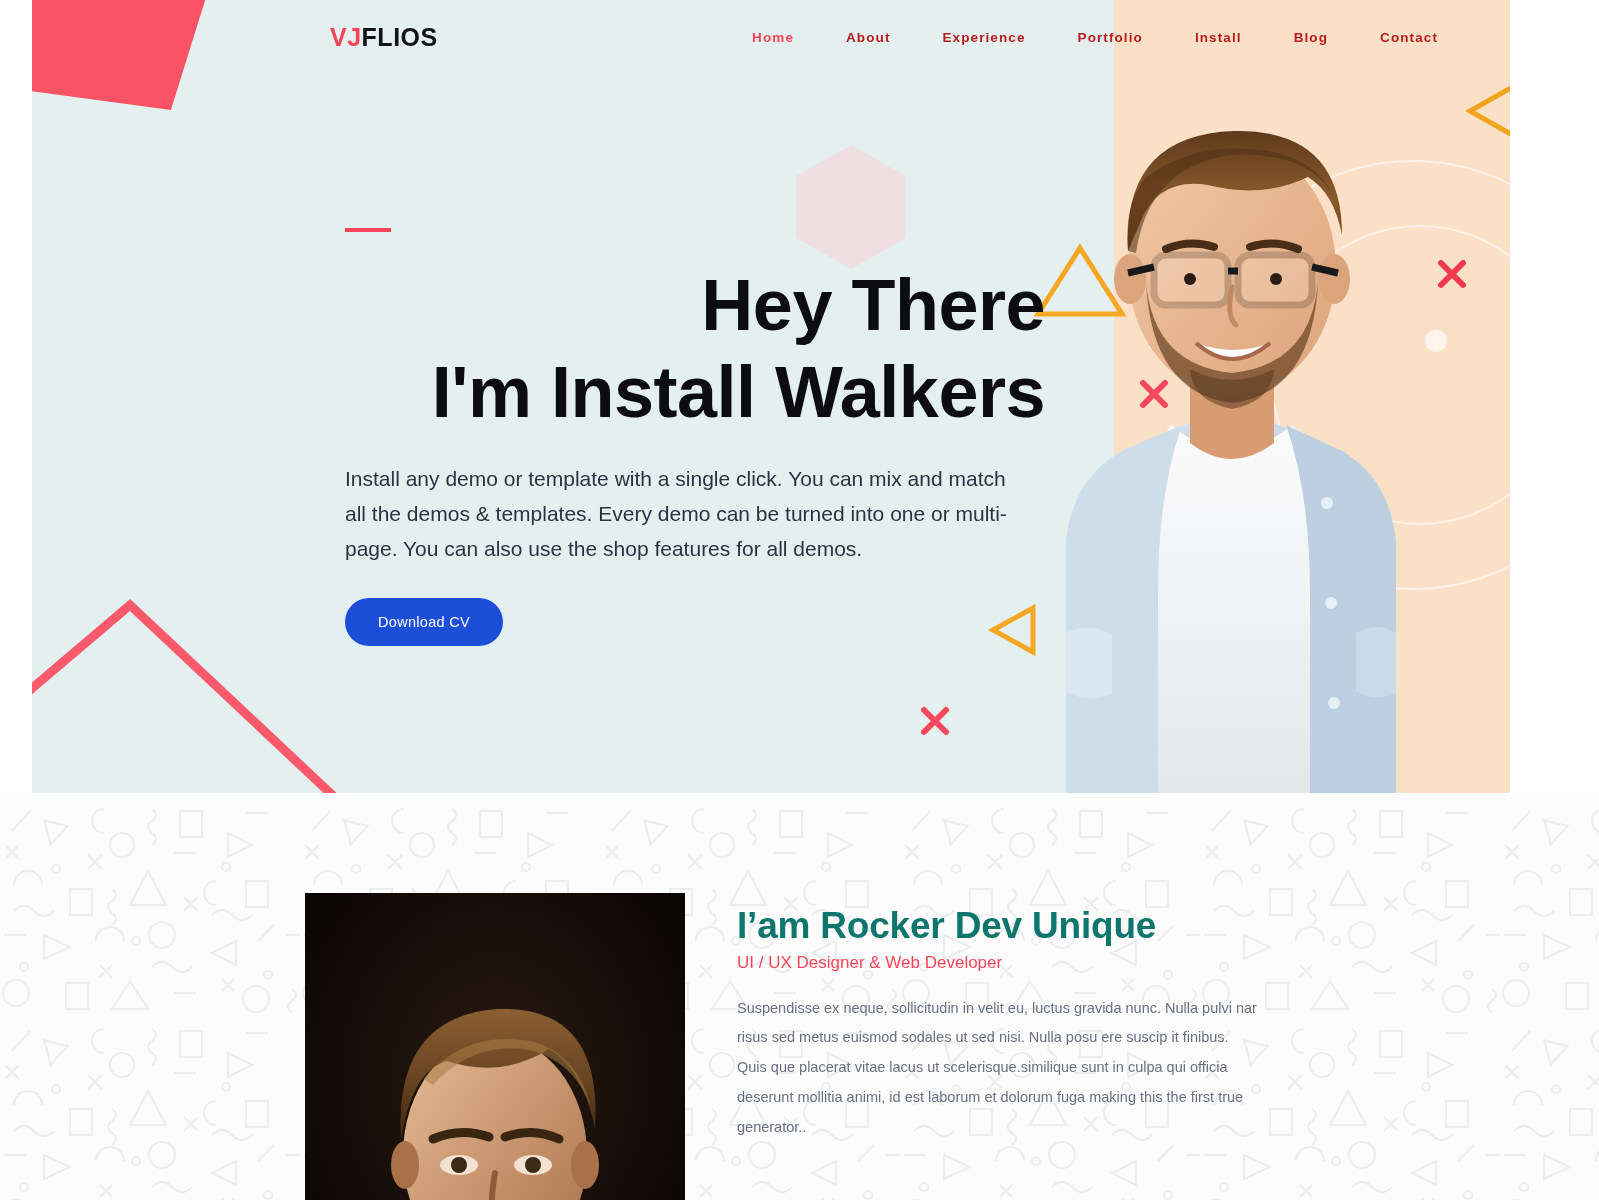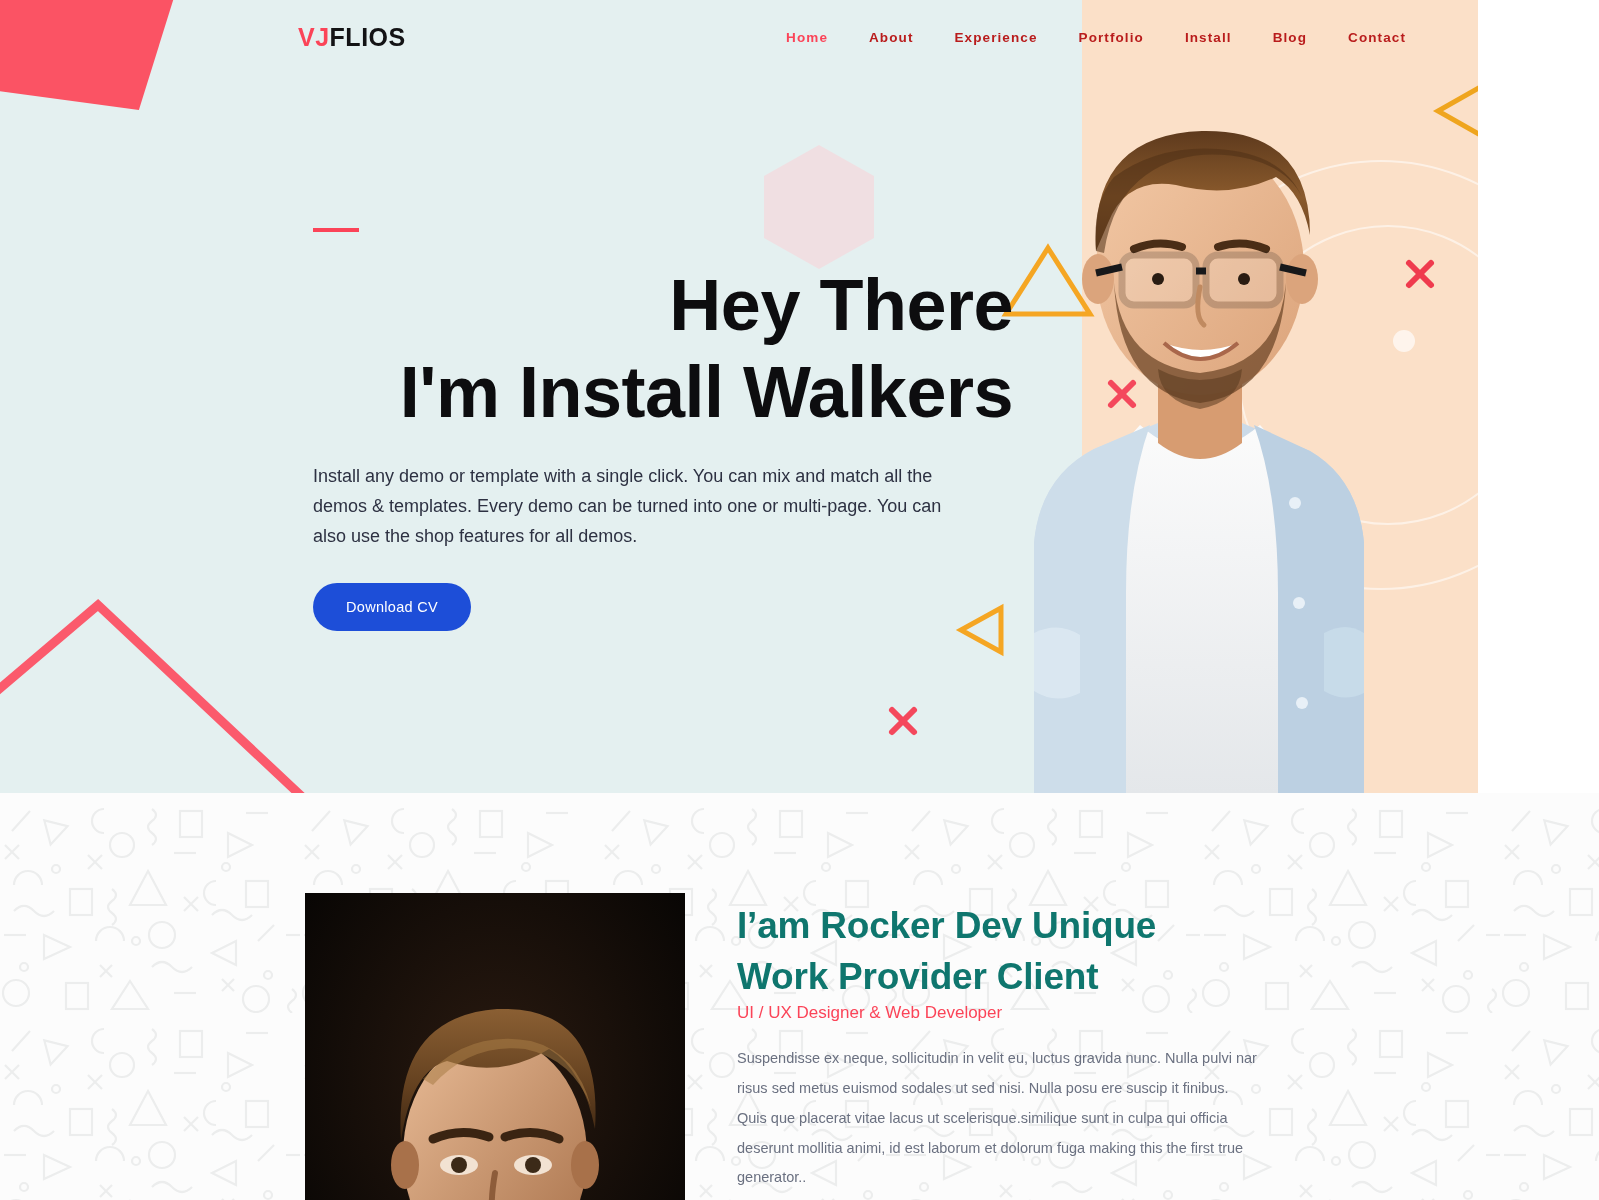--- a/index.html
+++ b/index.html
@@ -10,20 +10,21 @@
     -webkit-font-smoothing:antialiased;
   }
 
   
   .hero {
     position:relative;
     width:1478px;
     height:793px;
     background:#e4f0f0;
     overflow:hidden;
+    margin-left:32px;
   }
   .hero-right-panel {
     position:absolute;
     top:0; right:0;
     width:396px; height:793px;
     background:#fbe0c8;
   }
   
   .arc {
     position:absolute;
@@ -83,21 +84,21 @@
     letter-spacing:.5px;
     white-space:nowrap;
   }
   .logo .logo-accent { color:#fb4458; }
   .logo .logo-rest { color:#131315; }
 
   .nav-links {
     margin-left:auto;
     display:flex;
     align-items:flex-end;
-    gap:1px;
+    gap:12px;
   }
   .nav-link {
     font-size:13.5px;
     font-weight:700;
     letter-spacing:1.1px;
     color:#b91c1c;
     text-decoration:none;
     padding:6px 20px;
     white-space:nowrap;
     cursor:pointer;
@@ -121,21 +122,21 @@
     font-size:72px;
     line-height:1.21;
     font-weight:700;
     color:#0d0d0f;
     letter-spacing:-0.5px;
     white-space:nowrap;
     text-align:right;
   }
   .hero-desc {
     margin-top:26px;
-    font-size:18px;
+    font-size:21px;
     line-height:1.65;
     color:#2d3142;
     max-width:665px;
   }
   .btn-download {
     display:inline-block;
     margin-top:32px;
     background:#1d4ed8;
     color:#ffffff;
     border:none;
@@ -444,21 +445,20 @@
         <path d="M104 300 Q112 400 190 414 Q268 400 276 300 Q266 380 190 392 Q114 380 104 300 Z" fill="#2d1c0f" opacity=".6"></path>
         <path d="M150 356 Q190 372 230 356 Q226 396 190 406 Q154 396 150 356 Z" fill="#241509" opacity=".6"></path>
 
         <path d="M164 372 Q190 382 216 372" stroke="#6d4129" stroke-width="6" fill="none" stroke-linecap="round"></path>
       </svg>
     </div>
 
     <div class="about-text">
       <h2 class="about-title">
         <div>I’am Rocker Dev Unique</div>
-        <div>Work Provider Client</div>
       </h2>
       <div class="about-subtitle">UI / UX Designer &amp; Web Developer</div>
       <p class="about-desc">Suspendisse ex neque, sollicitudin in velit eu, luctus gravida nunc. Nulla pulvi nar risus sed metus euismod sodales ut sed nisi. Nulla posu ere suscip it finibus. Quis que placerat vitae lacus ut scelerisque.similique sunt in culpa qui officia deserunt mollitia animi, id est laborum et dolorum fuga making this the first true generator..</p>
 
     </div>
 
   </div>
 </section>
 
 </body></html>

